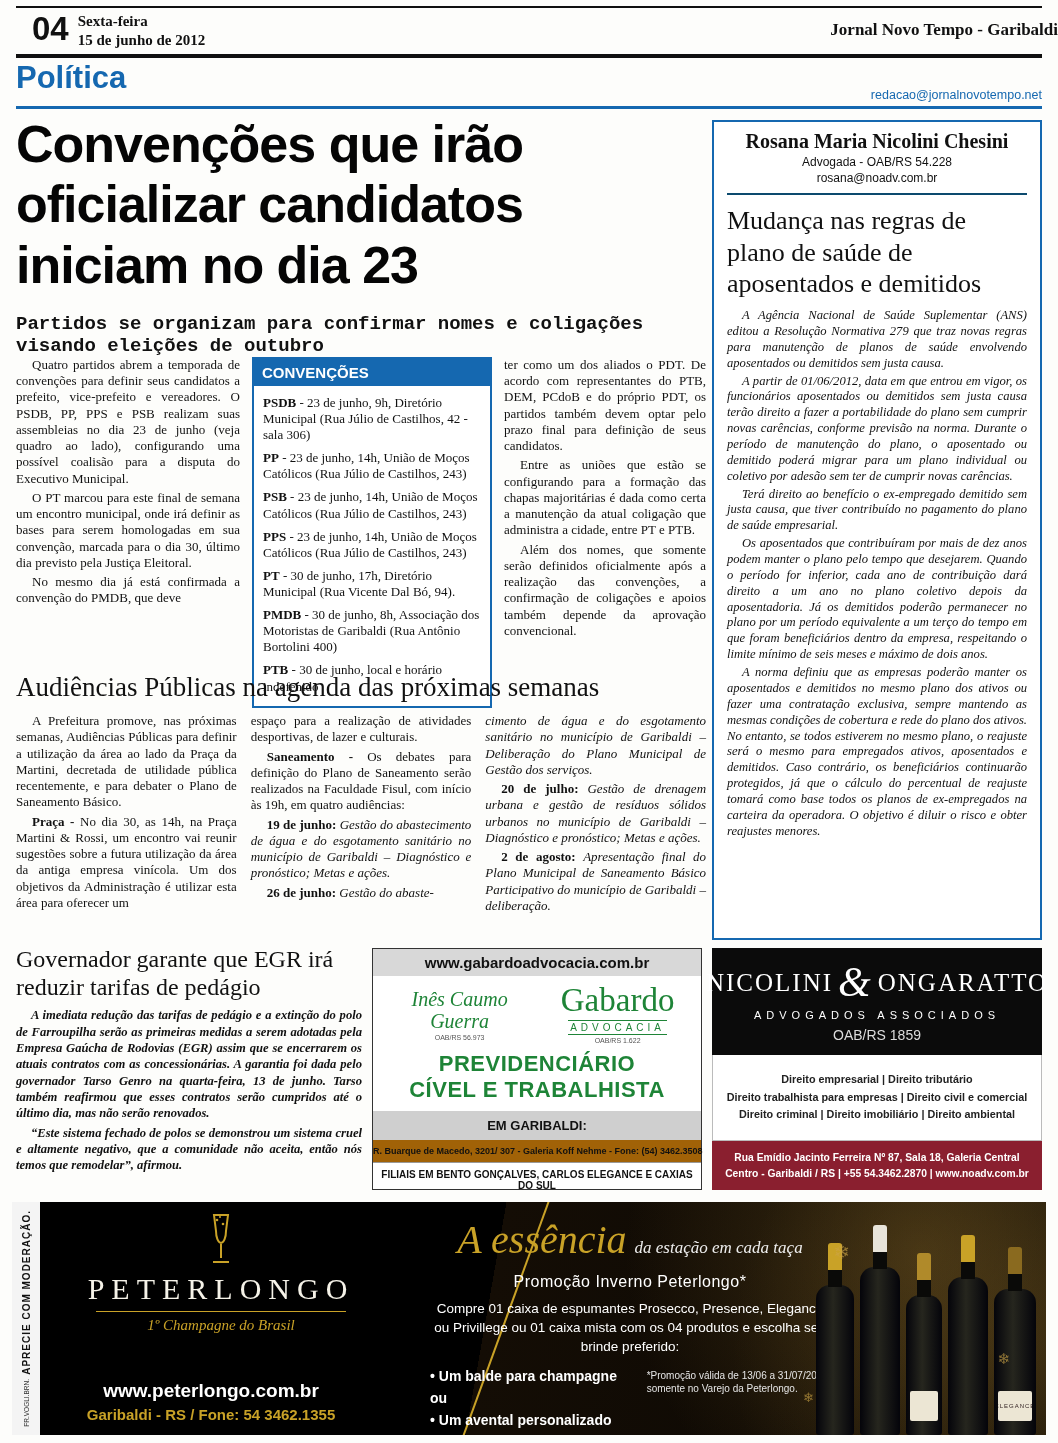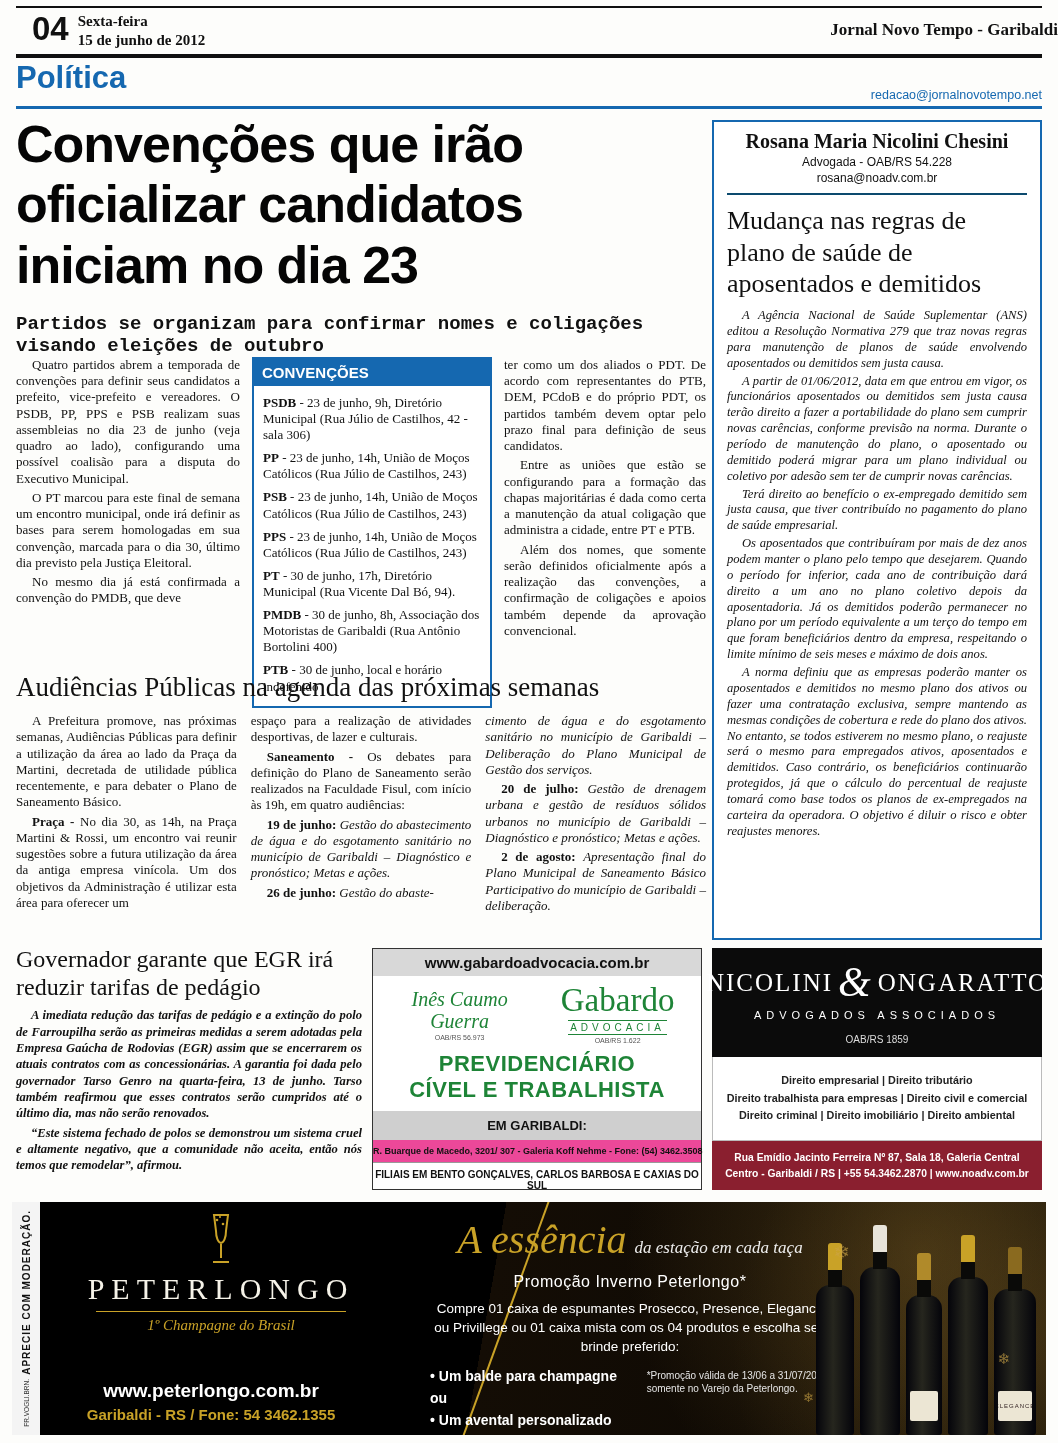--- a/index.html
+++ b/index.html
@@ -63,30 +63,30 @@
   
   .gabardo{position:absolute;left:372px;top:948px;width:330px;height:242px;border:1px solid #333;box-sizing:border-box;background:#fff;font-family:"Liberation Sans",sans-serif;text-align:center;display:flex;flex-direction:column;}
   .g-web{background:#d8d8d8;font-weight:bold;font-size:15px;padding:5px 0;}
   .g-logos{display:flex;justify-content:space-around;align-items:center;padding:8px 6px 2px;}
   .g1-name{font-family:"Liberation Serif",serif;font-size:33px;color:#1e8437;line-height:1;}
   .g1-sub{font-size:10px;letter-spacing:4px;color:#1e8437;border-top:1px solid #1e8437;border-bottom:1px solid #1e8437;padding:1px 2px;margin-top:2px;display:inline-block;}
   .g1-oab,.g2-oab{font-size:7px;color:#555;margin-top:2px;}
   .g2-name{font-family:"Liberation Serif",serif;font-style:italic;font-size:20px;line-height:1.1;color:#1e8437;max-width:120px;margin:0 auto;}
   .g-serv{color:#1e8437;font-weight:bold;font-size:22px;line-height:1.2;letter-spacing:.5px;padding:5px 0 7px;}
   .g-city{background:#cfcfcf;font-weight:bold;font-size:13px;padding:7px 0;}
-  .g-addr{background:#ec4899;font-weight:bold;font-size:9px;padding:6px 0;white-space:nowrap;}
+  .g-addr{background:#a16207;font-weight:bold;font-size:9px;padding:6px 0;white-space:nowrap;}
   .g-branch{font-weight:bold;font-size:10px;padding:6px 0;border-top:1px solid #999;flex:1;display:flex;align-items:center;justify-content:center;}
 
   
   .nicolini{position:absolute;left:712px;top:948px;width:330px;height:242px;box-sizing:border-box;font-family:"Liberation Sans",sans-serif;text-align:center;display:flex;flex-direction:column;}
   .n-top{background:#0b0b0b;color:#fff;padding:18px 4px 12px;}
   .n-name{font-family:"Liberation Serif",serif;font-size:25px;letter-spacing:2px;display:flex;align-items:center;justify-content:center;gap:3px;}
   .n-amp{font-style:italic;font-size:42px;line-height:.8;margin:0 2px;font-family:"Liberation Serif",serif;}
   .n-sub{font-size:11px;letter-spacing:5px;margin-top:9px;}
-  .n-oab{font-size:10px;margin-top:13px;color:#ddd;}
+  .n-oab{font-size:14px;margin-top:6px;color:#ddd;}
   .n-mid{background:#fff;color:#222;border:1px solid #bbb;border-top:none;flex:1;display:flex;flex-direction:column;justify-content:center;}
   .n-mid div{font-size:10.8px;font-weight:bold;line-height:1.6;white-space:nowrap;}
   .n-bot{background:#8a1f2f;color:#fff;padding:9px 2px;}
   .n-bot div{font-size:10.3px;font-weight:bold;line-height:1.5;white-space:nowrap;}
 
   
   .peterlongo{position:absolute;left:12px;top:1202px;width:1034px;height:233px;overflow:hidden;color:#fff;font-family:"Liberation Sans",sans-serif;
     background:
       radial-gradient(circle at 88% 22%, rgba(170,130,50,.30), transparent 32%),
       radial-gradient(circle at 97% 62%, rgba(170,130,50,.22), transparent 28%),
@@ -231,21 +231,21 @@
         <div class="g1-sub">ADVOCACIA</div>
         <div class="g1-oab">OAB/RS 1.622</div>
       </div>
     </div>
     <div class="g-serv">
       <div>PREVIDENCIÁRIO</div>
       <div>CÍVEL E TRABALHISTA</div>
     </div>
     <div class="g-city">EM GARIBALDI:</div>
     <div class="g-addr">R. Buarque de Macedo, 3201/ 307 - Galeria Koff Nehme - Fone: (54) 3462.3508</div>
-    <div class="g-branch">FILIAIS EM BENTO GONÇALVES, CARLOS BARBOSA E CAXIAS DO SUL</div>
+    <div class="g-branch">FILIAIS EM BENTO GONÇALVES, CARLOS ELEGANCE E CAXIAS DO SUL</div>
   </div>
 
   <div class="nicolini">
     <div class="n-top">
       <div class="n-name">
         <span>NICOLINI</span>
         <span class="n-amp">&amp;</span>
         <span>ONGARATTO</span>
       </div>
       <div class="n-sub">ADVOGADOS ASSOCIADOS</div>

